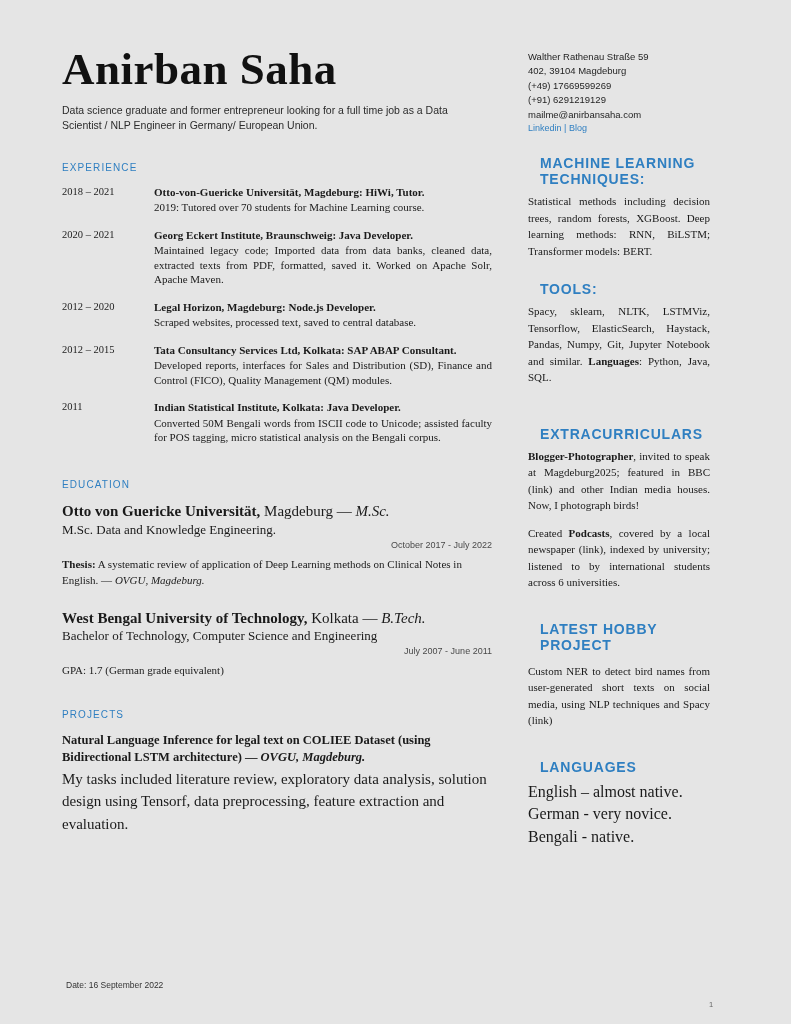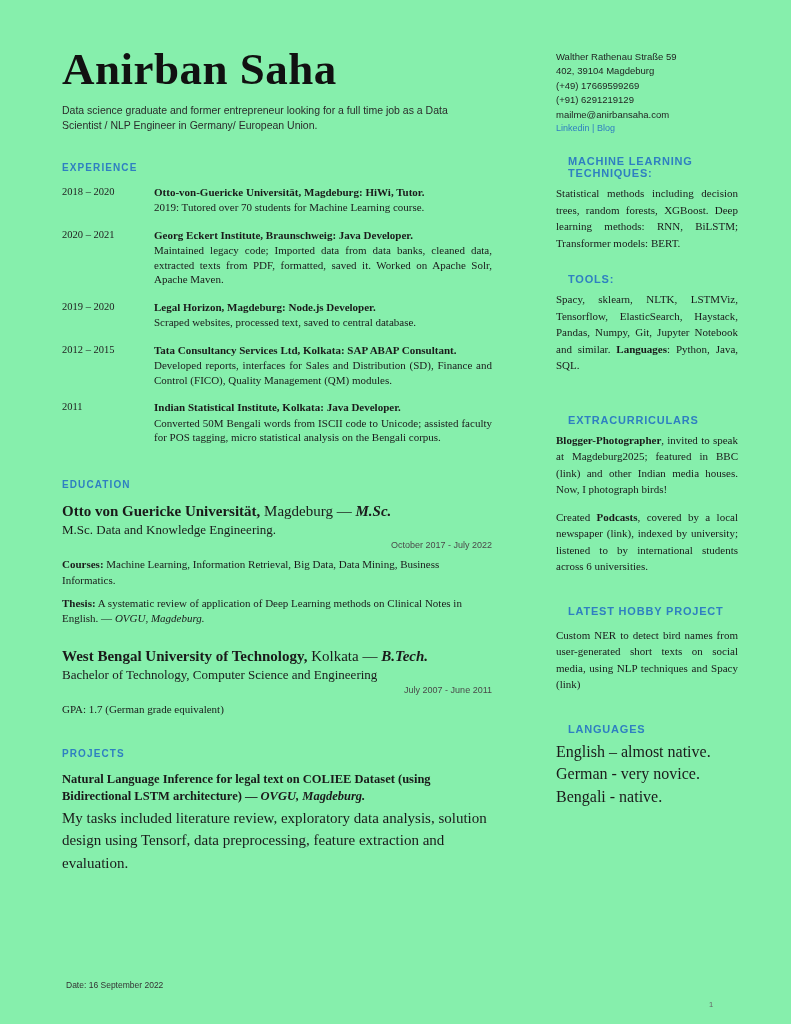--- a/index.html
+++ b/index.html
@@ -11,21 +11,21 @@
     width: 791px;
     height: 1024px;
     position: relative;
     font-family: "Liberation Serif", serif;
     color: #1a1a1a;
     overflow: hidden;
   }
   .page {
     position: absolute;
     inset: 0;
-    background: #86efac;
+    background: #e5e5e5;
   }
   
   .left-col {
     position: absolute;
     left: 62px;
     top: 46px;
     width: 430px;
   }
   .name {
     font-family: "Liberation Serif", serif;
@@ -40,21 +40,21 @@
     font-family: "Liberation Sans", sans-serif;
     font-size: 10.5px;
     line-height: 1.45;
     color: #2b2b2b;
     width: 400px;
     margin-bottom: 28px;
   }
   .sec-head {
     font-family: "Liberation Sans", sans-serif;
     font-size: 10px;
-    font-weight: 700;
+    font-weight: 400;
     letter-spacing: 1.1px;
     color: #2f7fc1;
     text-transform: uppercase;
     margin: 0 0 12px 0;
   }
   
   .exp-block { margin-bottom: 0; }
   .exp-row {
     display: flex;
     margin-bottom: 13px;
@@ -88,21 +88,21 @@
   .edu-wrap { margin-top: 34px; }
   .edu-item { margin-bottom: 20px; }
   .edu-school {
     font-family: "Liberation Serif", serif;
     font-size: 15px;
     font-weight: 700;
     margin: 0 0 1px 0;
     line-height: 1.25;
   }
   .edu-school .thin { font-weight: 400; }
-  .edu-school .ital { font-weight: 700; font-style: italic; margin-top: 28px; }
+  .edu-school .ital { font-weight: 400; font-style: italic; margin-top: 28px; }
   .edu-sub {
     font-family: "Liberation Serif", serif;
     font-size: 13px;
     margin-bottom: 2px;
   }
   .edu-dates {
     font-family: "Liberation Sans", sans-serif;
     font-size: 9px;
     color: #4a4a4a;
     margin-bottom: 7px;
@@ -129,42 +129,42 @@
   .proj-title i { font-style: italic; }
   .proj-desc {
     font-family: "Liberation Serif", serif;
     font-size: 15px;
     line-height: 1.5;
   }
 
   
   .right-col {
     position: absolute;
-    left: 556px;
+    left: 528px;
     top: 50px;
     width: 182px;
     font-family: "Liberation Serif", serif;
     color: #1a1a1a;
   }
   .contact-line {
     font-family: "Liberation Sans", sans-serif;
     font-size: 9.5px;
     line-height: 1.52;
     color: #1f1f1f;
   }
   .contact-links {
     font-family: "Liberation Sans", sans-serif;
     font-size: 9px;
     color: #2f7fc1;
     margin-top: 1px;
   }
   .contact-links a { color: #2f7fc1; text-decoration: none; }
   .r-head {
     font-family: "Liberation Sans", sans-serif;
-    font-size: 11px;
+    font-size: 14px;
     font-weight: 700;
     letter-spacing: 0.8px;
     color: #2f7fc1;
     text-transform: uppercase;
     margin: 16px 0 6px 0;
     padding-left: 12px;
   }
   .r-block { margin-top: 22px; }
   .r-text {
     font-size: 11px;
@@ -210,37 +210,37 @@
 
   <div class="left-col">
 
     <h1 class="name">Anirban Saha</h1>
     <div class="tagline">Data science graduate and former entrepreneur looking for a full time job as a Data Scientist / NLP Engineer in Germany/ European Union.</div>
 
     <div class="sec-head">EXPERIENCE</div>
     <div class="exp-block">
 
       <div class="exp-row">
-        <div class="exp-years">2018 – 2020</div>
+        <div class="exp-years">2018 – 2021</div>
         <div class="exp-body">
           <span class="exp-title">Otto-von-Guericke Universität, Magdeburg: HiWi, Tutor.</span>
           <span class="exp-desc">2019: Tutored over 70 students for Machine Learning course.</span>
         </div>
       </div>
 
       <div class="exp-row">
         <div class="exp-years">2020 – 2021</div>
         <div class="exp-body">
           <span class="exp-title">Georg Eckert Institute, Braunschweig: Java Developer.</span>
           <span class="exp-desc">Maintained legacy code; Imported data from data banks, cleaned data, extracted texts from PDF, formatted, saved it. Worked on Apache Solr, Apache Maven.</span>
         </div>
       </div>
 
       <div class="exp-row">
-        <div class="exp-years">2019 – 2020</div>
+        <div class="exp-years">2012 – 2020</div>
         <div class="exp-body">
           <span class="exp-title">Legal Horizon, Magdeburg: Node.js Developer.</span>
           <span class="exp-desc">Scraped websites, processed text, saved to central database.</span>
         </div>
       </div>
 
       <div class="exp-row">
         <div class="exp-years">2012 – 2015</div>
         <div class="exp-body">
           <span class="exp-title">Tata Consultancy Services Ltd, Kolkata: SAP ABAP Consultant.</span>
@@ -260,23 +260,20 @@
 
     <div class="edu-wrap">
       <div class="sec-head">EDUCATION</div>
 
       <div class="edu-item">
         <div class="edu-school">
           <span>Otto von Guericke Universität,</span><span class="thin"> Magdeburg — </span><span class="ital">M.Sc.</span>
         </div>
         <div class="edu-sub">M.Sc. Data and Knowledge Engineering.</div>
         <div class="edu-dates">October 2017 - July 2022</div>
-        <div class="edu-line">
-          <b>Courses:</b><span> Machine Learning, Information Retrieval, Big Data, Data Mining, Business Informatics.</span>
-        </div>
         <div class="edu-line">
           <b>Thesis:</b><span> A systematic review of application of Deep Learning methods on Clinical Notes in English. — </span><i>OVGU, Magdeburg.</i>
         </div>
       </div>
 
       <div class="edu-item">
         <div class="edu-school">
           <span>West Bengal University of Technology,</span><span class="thin"> Kolkata — </span><span class="ital">B.Tech.</span>
         </div>
         <div class="edu-sub">Bachelor of Technology, Computer Science and Engineering</div>

